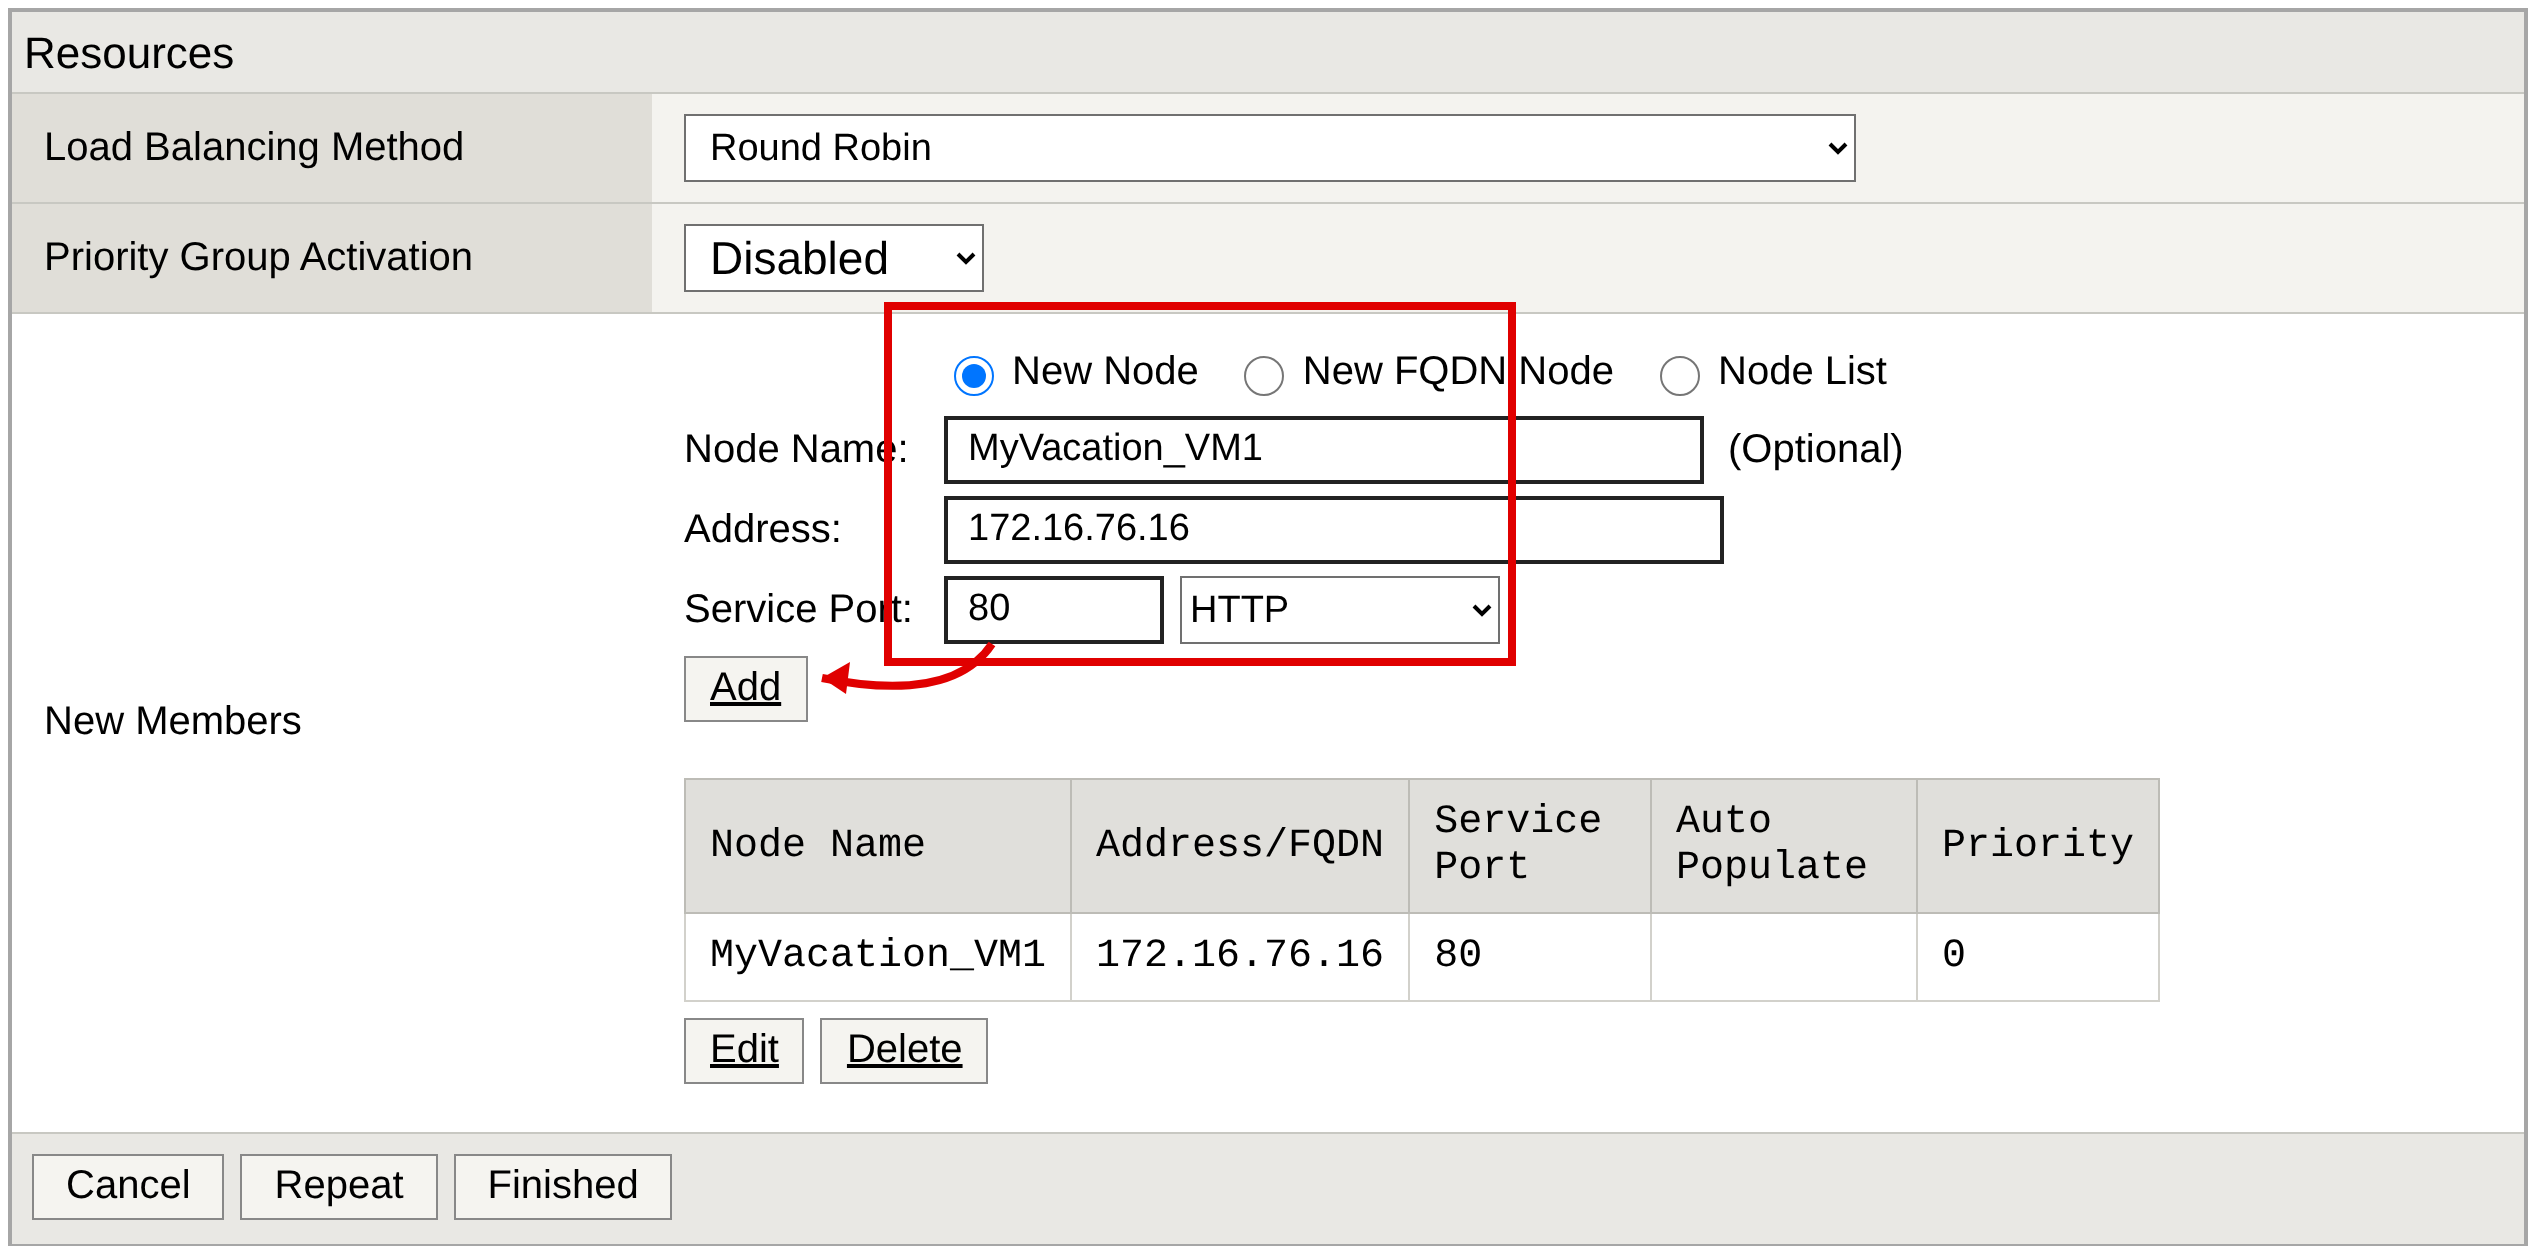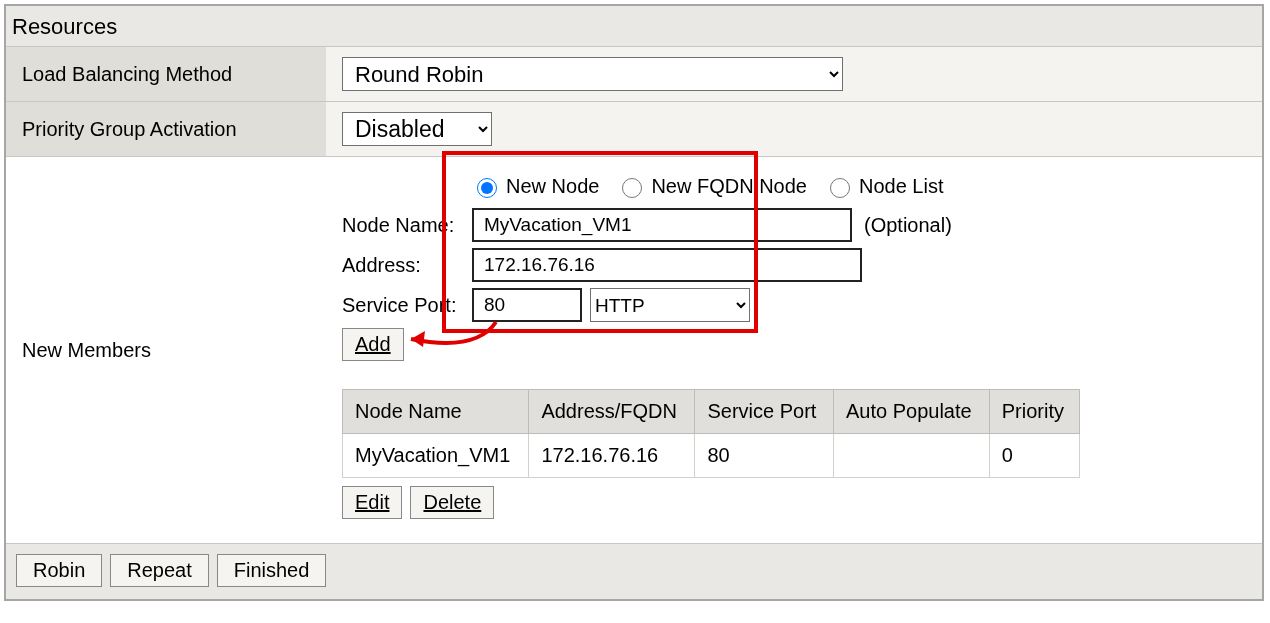--- a/index.html
+++ b/index.html
@@ -48,23 +48,23 @@
     vertical-align: top;
   }
   td.members-label-cell {
     width: 320px;
     background: #fff;
     padding: 19px 16px;
     font-size: 20px;
     vertical-align: middle;
   }
   select.wide {
-    width: 501px;
-    height: 34px;
-    font-size: 22px;
+    width: 586px;
+    height: 34px;
+    font-size: 19px;
     padding: 2px 8px;
     background: #fff;
     border: 1px solid #707070;
   }
   select.narrow {
     width: 150px;
     height: 34px;
     font-size: 23px;
     padding: 2px 8px;
     background: #fff;
@@ -126,20 +126,21 @@
     background: #f5f4f0;
     border: 1px solid #888;
     cursor: pointer;
   }
   .btn.small { padding: 4px 12px; text-decoration: underline; }
   .addrow { margin-top: 6px; margin-bottom: 28px; position: relative; }
   table.members {
     border-collapse: collapse;
     width: 738px;
     border: 1px solid #8a8a84;
+    font-family: Liberation Mono, monospace;
   }
   table.members th {
     background: #e0dfdb;
     padding: 10px 12px;
     text-align: left;
     font-weight: normal;
     font-size: 20px;
     border: 1px solid #bdbcb6;
   }
   table.members td {
@@ -263,17 +264,17 @@
           <button class="btn small">Delete</button>
         </div>
 
       </td>
     </tr>
 
   </tbody>
     </table>
 
   <div class="footer">
-    <button class="btn">Robin</button>
+    <button class="btn">Cancel</button>
     <button class="btn">Repeat</button>
     <button class="btn">Finished</button>
   </div>
 </div>
 
 </body></html>

